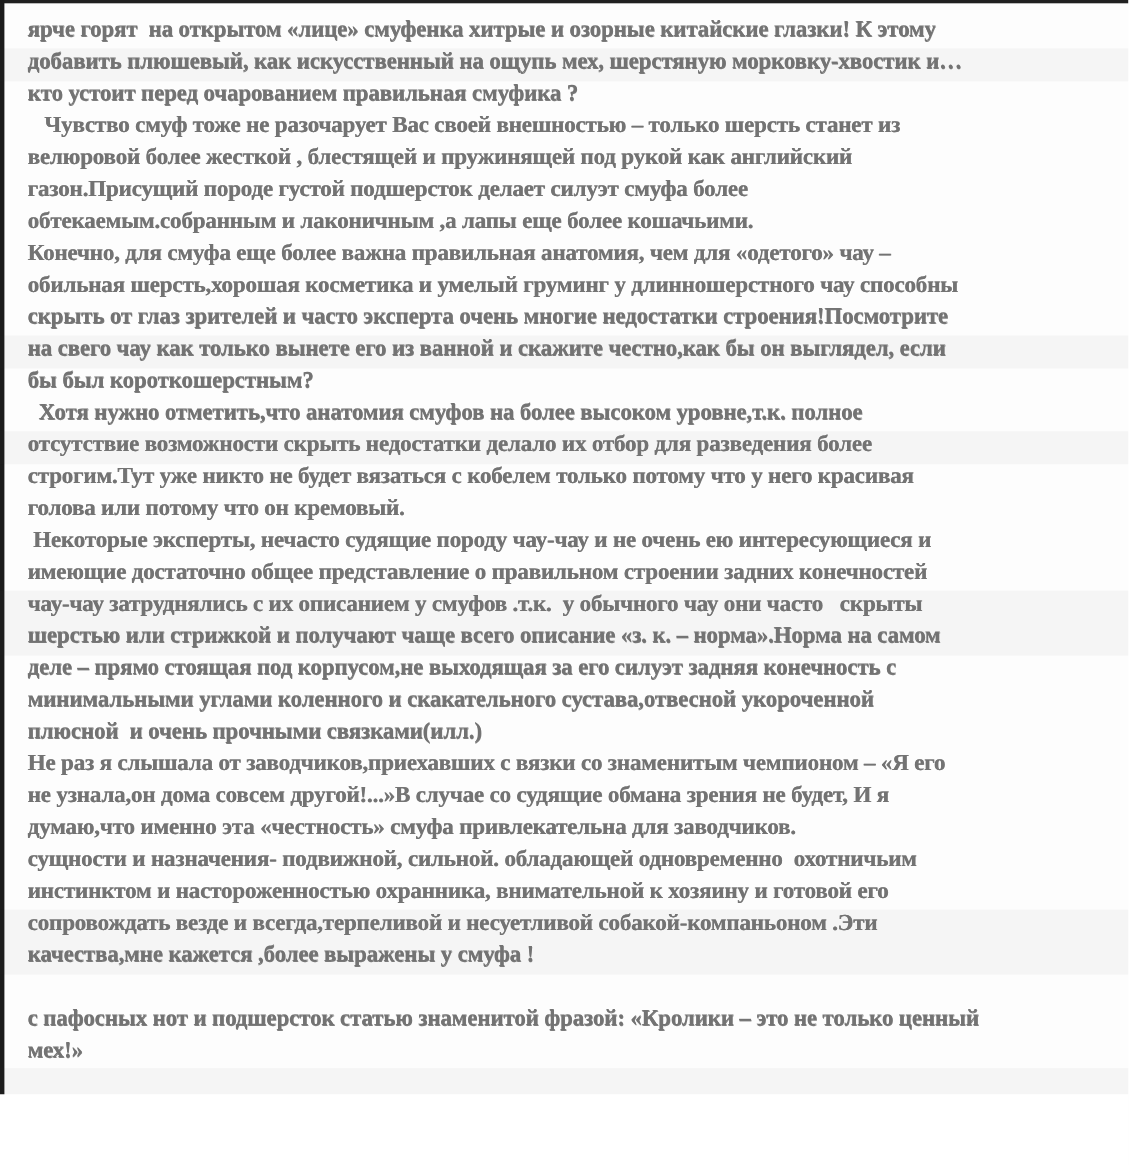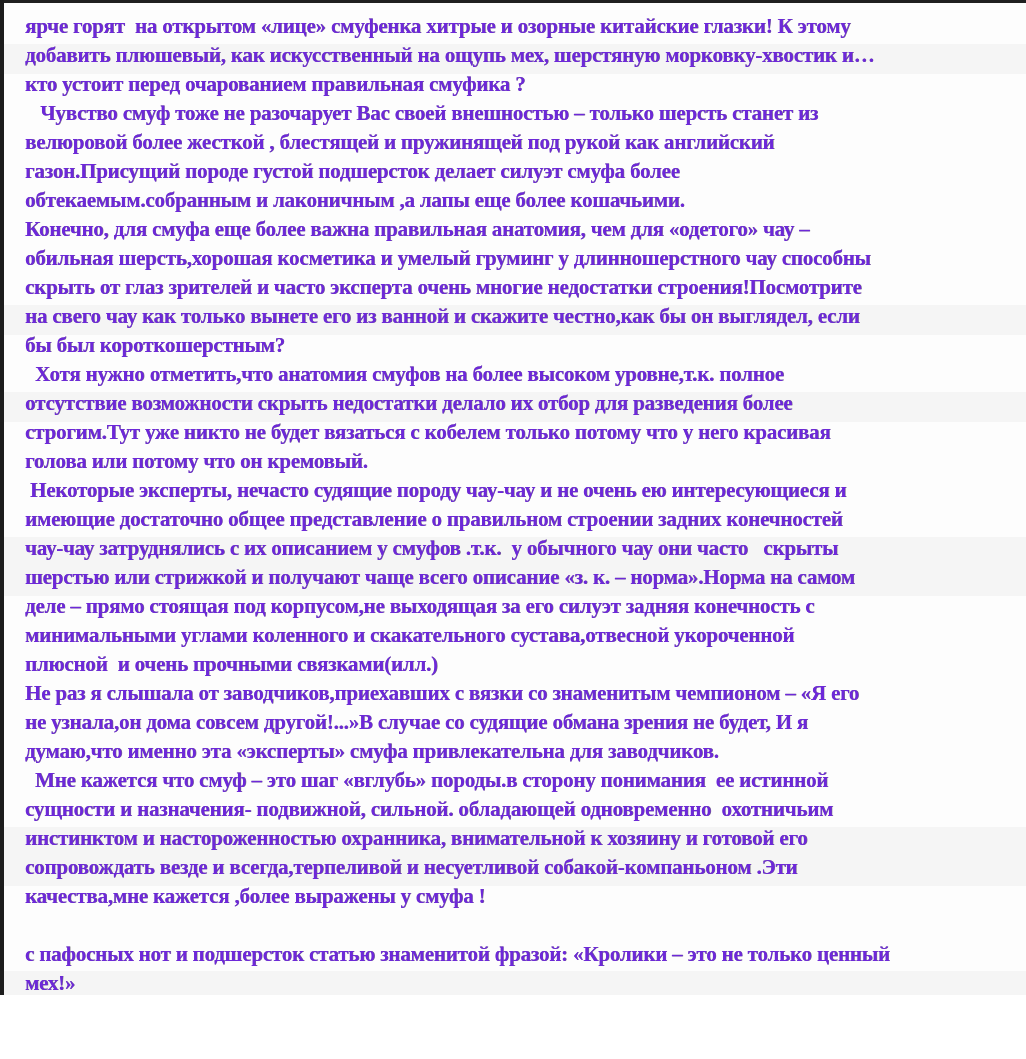--- a/index.html
+++ b/index.html
@@ -7,21 +7,21 @@
     padding: 0;
     background: #ffffff;
   }
   .scan-page {
     position: relative;
     width: 1026px;
     height: 995px;
     background: #fdfdfd;
     overflow: hidden;
     font-family: "Liberation Serif", "DejaVu Serif", serif;
-    color: #6d28d9;
+    color: #737373;
   }
   
   .edge-left {
     position: absolute;
     left: 0; top: 0;
     width: 4px; height: 1059px;
     background: #1c1c1c;
   }
   .edge-top {
     position: absolute;
@@ -95,22 +95,21 @@
     <div class="line">голова или потому что он кремовый.</div>
     <div class="line"> Некоторые эксперты, нечасто судящие породу чау-чау и не очень ею интересующиеся и</div>
     <div class="line">имеющие достаточно общее представление о правильном строении задних конечностей</div>
     <div class="line">чау-чау затруднялись с их описанием у смуфов .т.к.  у обычного чау они часто   скрыты</div>
     <div class="line">шерстью или стрижкой и получают чаще всего описание «з. к. – норма».Норма на самом</div>
     <div class="line">деле – прямо стоящая под корпусом,не выходящая за его силуэт задняя конечность с</div>
     <div class="line">минимальными углами коленного и скакательного сустава,отвесной укороченной</div>
     <div class="line">плюсной  и очень прочными связками(илл.)</div>
     <div class="line">Не раз я слышала от заводчиков,приехавших с вязки со знаменитым чемпионом – «Я его</div>
     <div class="line">не узнала,он дома совсем другой!...»В случае со судящие обмана зрения не будет, И я</div>
-    <div class="line">думаю,что именно эта «эксперты» смуфа привлекательна для заводчиков.</div>
-    <div class="line">  Мне кажется что смуф – это шаг «вглубь» породы.в сторону понимания  ее истинной</div>
+    <div class="line">думаю,что именно эта «честность» смуфа привлекательна для заводчиков.</div>
     <div class="line">сущности и назначения- подвижной, сильной. обладающей одновременно  охотничьим</div>
     <div class="line">инстинктом и настороженностью охранника, внимательной к хозяину и готовой его</div>
     <div class="line">сопровождать везде и всегда,терпеливой и несуетливой собакой-компаньоном .Эти</div>
     <div class="line">качества,мне кажется ,более выражены у смуфа !</div>
     <div class="line"></div>
     <div class="line">с пафосных нот и подшерсток статью знаменитой фразой: «Кролики – это не только ценный</div>
     <div class="line">мех!»</div>
   </div>
 
 </div>

